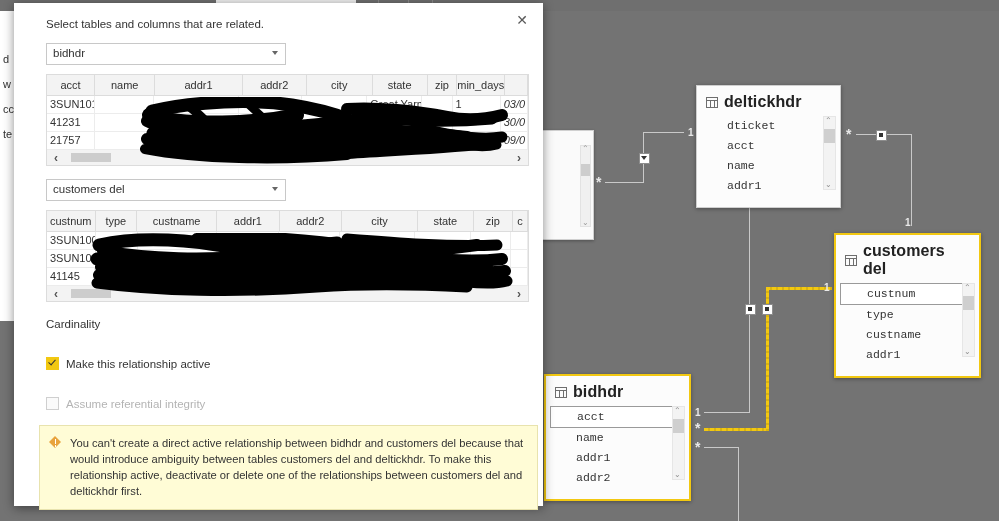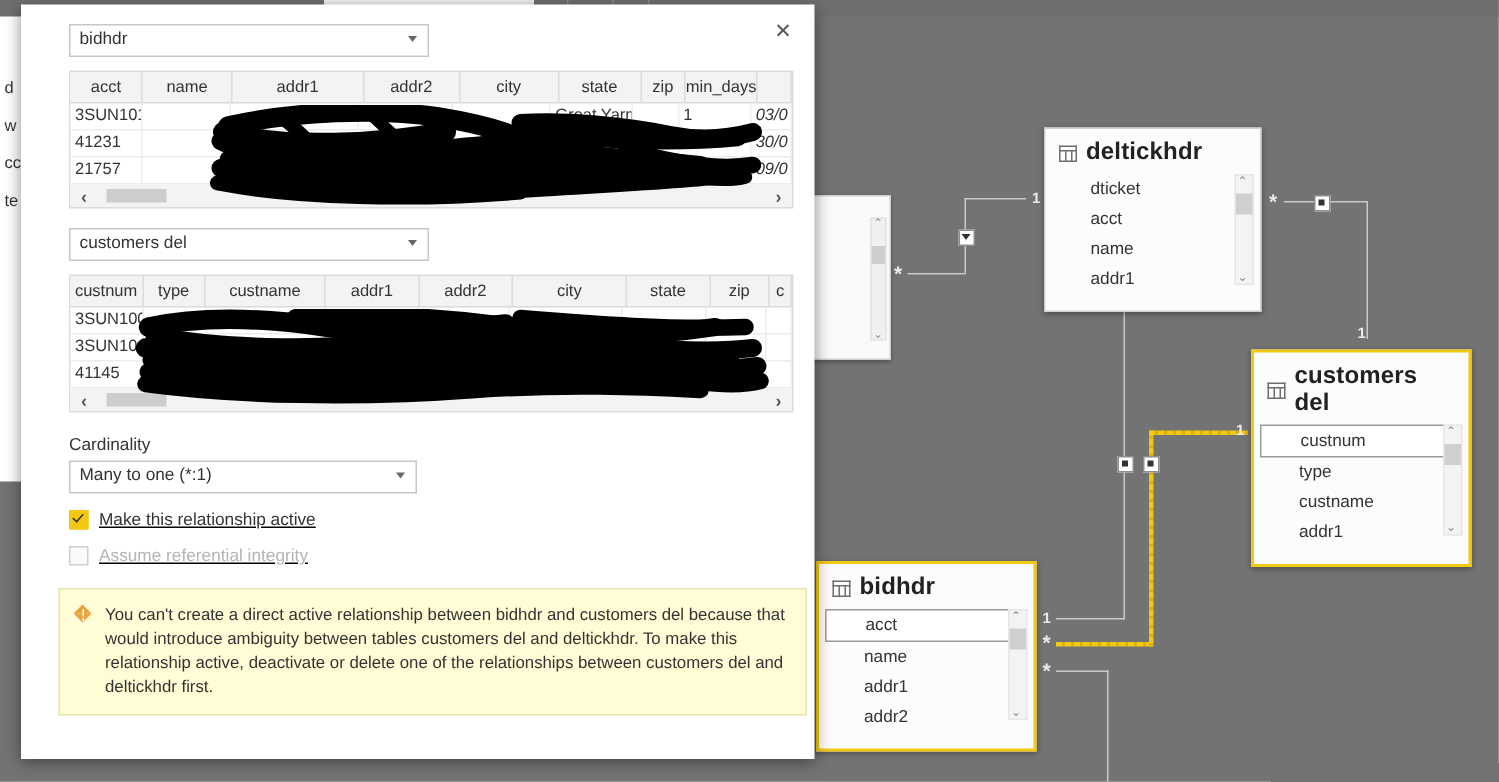--- a/index.html
+++ b/index.html
@@ -32,21 +32,21 @@
 
   
   .tbl{position:absolute;background:#fcfcfc;box-shadow:0 1px 4px rgba(0,0,0,.35);}
   .tbl.sel{border:2px solid #f2c811;background:#fcfcfc;}
   .tbl.plain{border:1px solid #cfcfcf;}
   .tbl .thead{display:flex;align-items:center;gap:6px;padding:7px 8px 5px 9px;}
   .tbl .thead .gicon{width:12px;height:11px;position:relative;flex:0 0 auto;}
   .tbl .thead .gicon i{position:absolute;background:#6e6e6e;display:block;}
   .tbl .tname{font-size:16px;font-weight:bold;color:#222;letter-spacing:.1px;}
   .tbl .fields{position:relative;padding:0 0 4px 0;}
-  .tbl .fld{font-size:11.5px;color:#333;padding:3px 8px 3px 30px;line-height:14px;white-space:nowrap;}
+  .tbl .fld{font-size:11.5px;color:#333;padding:3px 8px 3px 30px;line-height:14px;white-space:nowrap;font-family:Liberation Mono, monospace;}
   .tbl .fld.first{margin:0 16px 0 4px;padding-left:26px;background:#fff;border:1px solid #9a9a9a;
                   box-shadow:0 0 0 1px #fff inset;}
   .tbl .fld.cut{overflow:hidden;height:7px;padding-top:0;padding-bottom:0;color:#333;}
   .tscroll{position:absolute;right:4px;top:2px;width:11px;background:#f3f3f3;border:1px solid #e6e6e6;}
   .tscroll .thumb{position:absolute;left:0;width:11px;background:#cfcfcf;}
   .tscroll .ar{position:absolute;left:1px;font-size:8px;color:#8e8e8e;line-height:8px;}
   .tscroll .ar.up{top:0;}
   .tscroll .ar.dn{bottom:0;}
 
   
@@ -91,21 +91,21 @@
   .redact{position:absolute;pointer-events:none;}
 
   .twocol{display:flex;margin:16px 0 0 32px;width:481px;}
   .twocol .col{width:232px;margin-right:17px;}
   .lbl{font-size:11.5px;color:#333;margin-bottom:4px;}
   .sel2{position:relative;width:230px;height:20px;border:1px solid #c8c8c8;background:#fff;}
   .sel2 .val{font-size:11.5px;color:#333;padding:3px 0 0 6px;}
   .sel2 .arw{position:absolute;right:7px;top:7px;width:0;height:0;
              border-left:3.5px solid transparent;border-right:3.5px solid transparent;border-top:4px solid #666;}
 
-  .checkrow{display:flex;align-items:flex-end;margin-top:11px;text-decoration:underline;}
+  .checkrow{display:flex;align-items:flex-end;margin-top:27px;}
   .cbx{width:11px;height:11px;border:1px solid #9a9a9a;background:#fff;position:relative;flex:0 0 auto;}
   .cbx.on{background:#f2c811;border-color:#f2c811;}
   .cbx.on:after{content:"";position:absolute;left:3px;top:0px;width:3px;height:6px;border:solid #333;
                 border-width:0 1.6px 1.6px 0;transform:rotate(42deg);}
   .cbx.dis{border-color:#cfcfcf;background:#fafafa;}
   .ctext{font-size:11.5px;color:#333;margin-left:7px;}
   .ctext.dis{color:#b4b4b4;}
 
   .warn{margin:15px 0 0 25px;width:480px;background:#fffcd6;border:1px solid #e8e3ae;display:flex;padding:9px 8px 10px 9px;}
   .warn .ic{width:13px;height:13px;flex:0 0 auto;margin-top:1px;position:relative;}
@@ -265,20 +265,21 @@
       <div class="fld">name</div>
       <div class="fld">addr1</div>
       <div class="fld">addr2</div>
       <div class="fld cut"></div>
     </div>
   </div>
 </div>
 
 <div id="dialog">
   <button class="dlg-close">✕</button>
+  <div class="dlg-sub">Select tables and columns that are related.</div>
 
   <div class="combo">
     <div class="val">bidhdr</div>
     <span class="arw"></span>
   </div>
 
   <div class="grid">
     <div class="hrow">
       <div class="c" style="width:48px;">acct</div>
       <div class="c" style="width:60px;">name</div>
@@ -423,24 +424,20 @@
         <path d="M185 8 C200 20,210 34,220 46" stroke-width="9"></path>
         <path d="M240 10 C255 24,265 38,272 50" stroke-width="8"></path>
         <path d="M60 44 C120 52,200 54,270 50" stroke-width="10"></path>
       </g>
     </svg>
   </div>
 
   <div class="twocol">
     <div class="col">
       <div class="lbl">Cardinality</div>
-      <div class="sel2">
-        <div class="val">Many to one (*:1)</div>
-        <span class="arw"></span>
-      </div>
       <div class="checkrow">
         <span class="cbx on"></span>
         <span class="ctext">Make this relationship active</span>
       </div>
       <div class="checkrow">
         <span class="cbx dis"></span>
         <span class="ctext dis">Assume referential integrity</span>
       </div>
     </div>
   </div>

